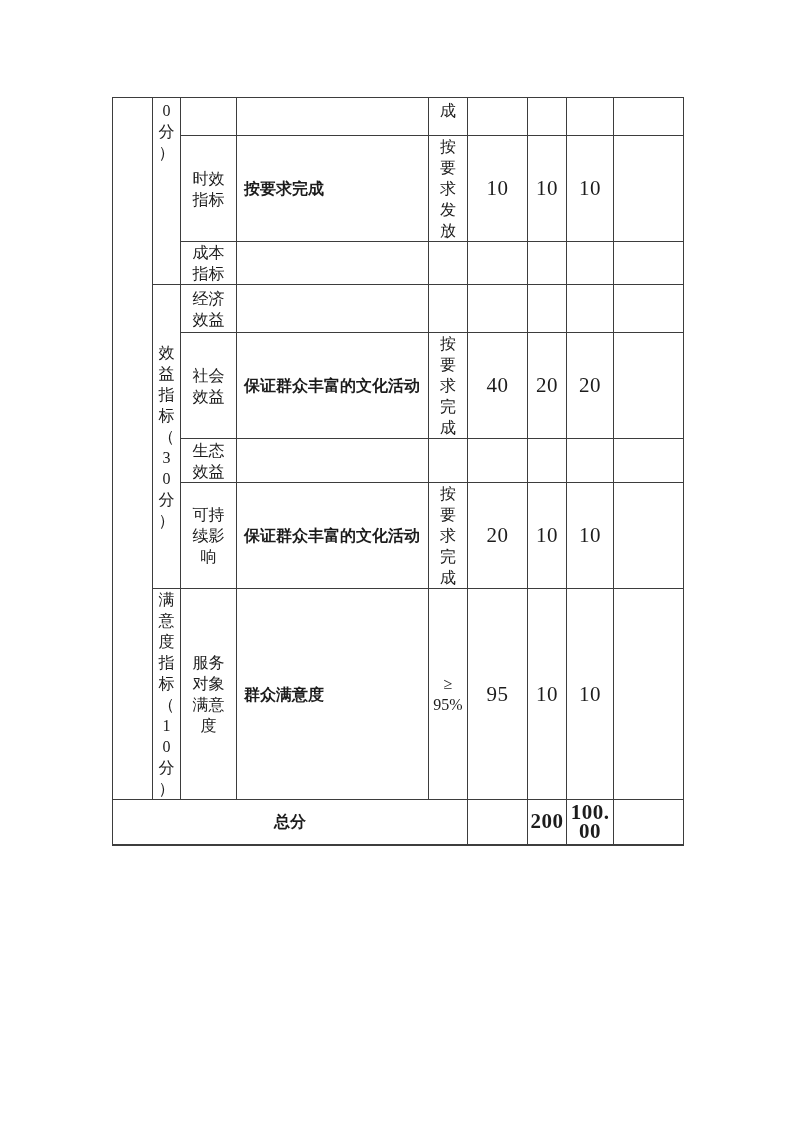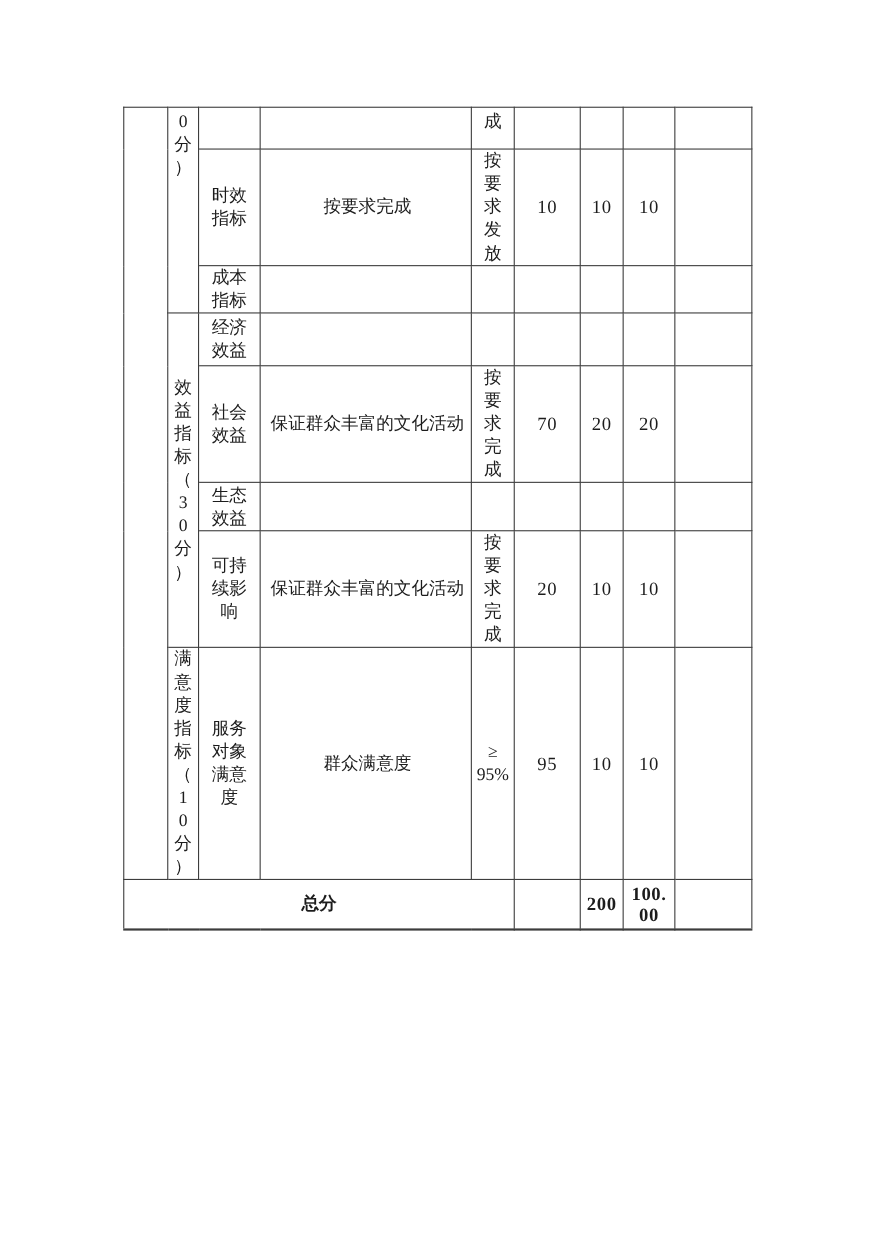--- a/index.html
+++ b/index.html
@@ -33,22 +33,22 @@
   tr.r1 { height: 38px; }
   tr.r2 { height: 106px; }
   tr.r3 { height: 42px; }
   tr.r4 { height: 48px; }
   tr.r5 { height: 106px; }
   tr.r6 { height: 44px; }
   tr.r7 { height: 102px; }
   tr.r8 { height: 210px; }
   tr.r9 { height: 45px; }
   .vtop { vertical-align: top; padding-top: 2px; }
-  .left { text-align: center; padding-left: 7px; padding-right: 4px; }
-  .num { font-size: 17px; letter-spacing: 0.5px; }
+  .left { text-align: left; padding-left: 7px; padding-right: 4px; font-weight: bold; }
+  .num { font-size: 21px; letter-spacing: 0.5px; }
   .bold { font-weight: 700; text-align: center; }
   .tight { line-height: 19px; }
 </style>
 </head>
 <body>
 
 <div class="sheet">
   <table class="indicator-table">
     <colgroup>
       <col style="width:40px">
@@ -120,21 +120,21 @@
       </tr>
       <tr class="r5">
         <td>社会
 效益</td>
         <td class="left">保证群众丰富的文化活动</td>
         <td>按
 要
 求
 完
 成</td>
-        <td class="num">70</td>
+        <td class="num">40</td>
         <td class="num">20</td>
         <td class="num">20</td>
         <td></td>
       </tr>
       <tr class="r6">
         <td>生态
 效益</td>
         <td></td>
         <td></td>
         <td></td>

